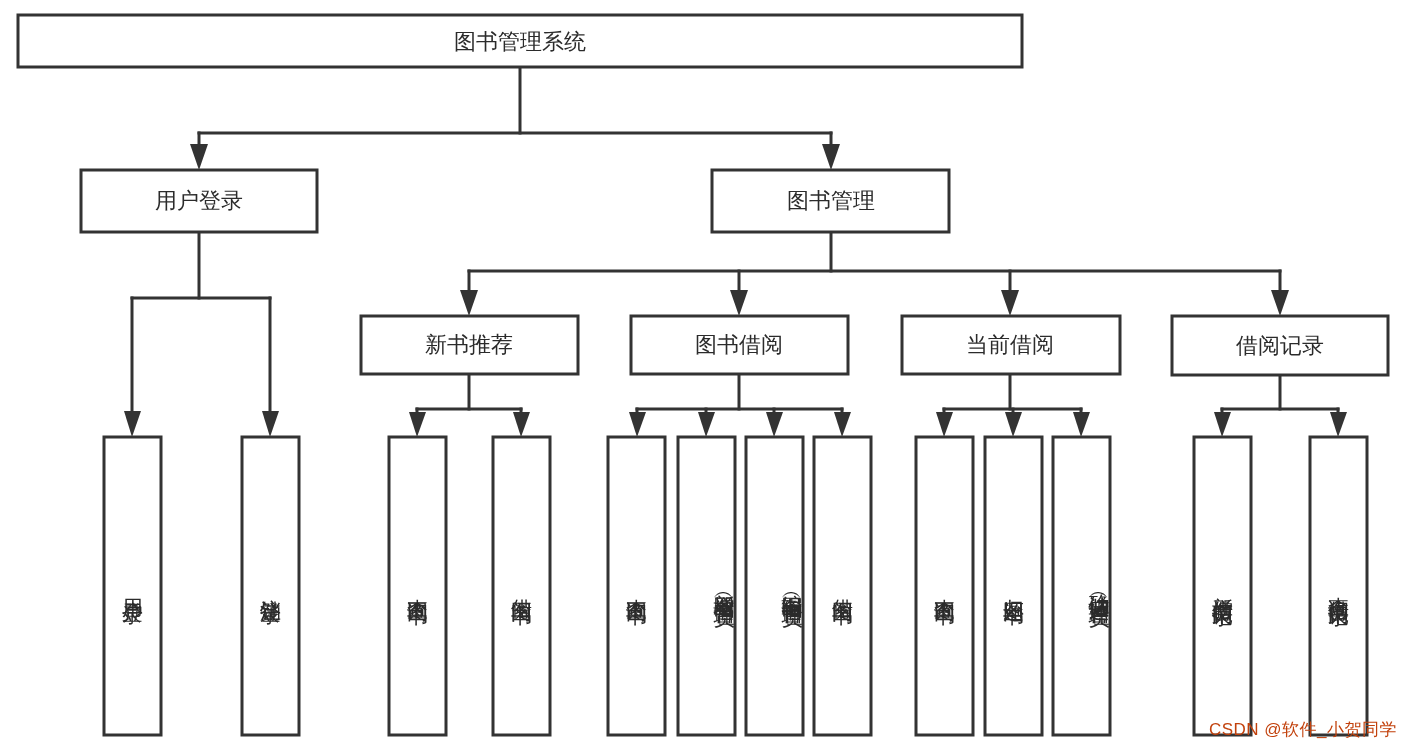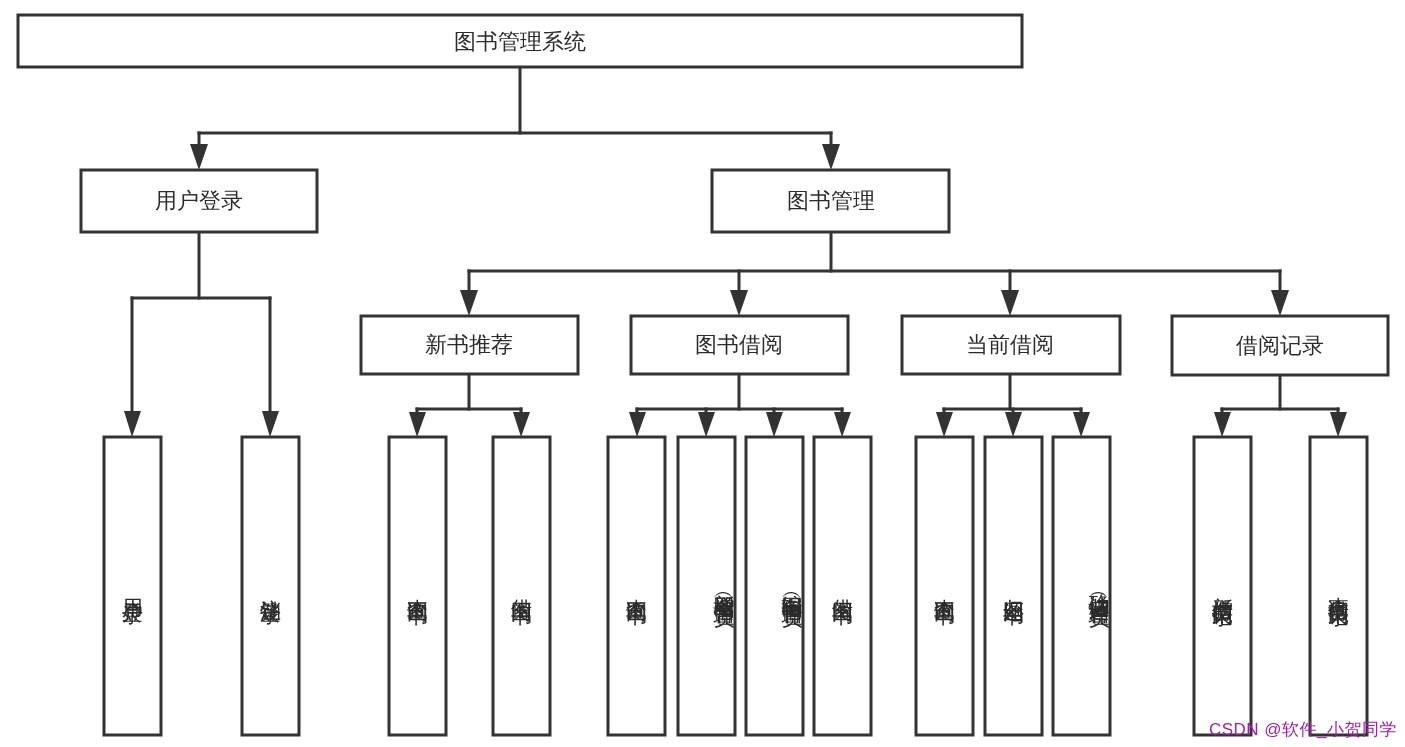--- a/index.html
+++ b/index.html
@@ -64,21 +64,21 @@
     white-space: nowrap;
     pointer-events: none;
     user-select: none;
   }
   .watermark {
     position: absolute;
     right: 8px;
     bottom: 6px;
     font-family: "Liberation Sans", "DejaVu Sans", sans-serif;
     font-size: 17px;
-    color: #a21caf;
+    color: #c2410c;
     letter-spacing: 0.5px;
     white-space: nowrap;
   }
 </style>
 </head>
 <body>
 
 <div id="diagram-root">
 
   <svg class="flow" viewBox="0 0 1405 747">

